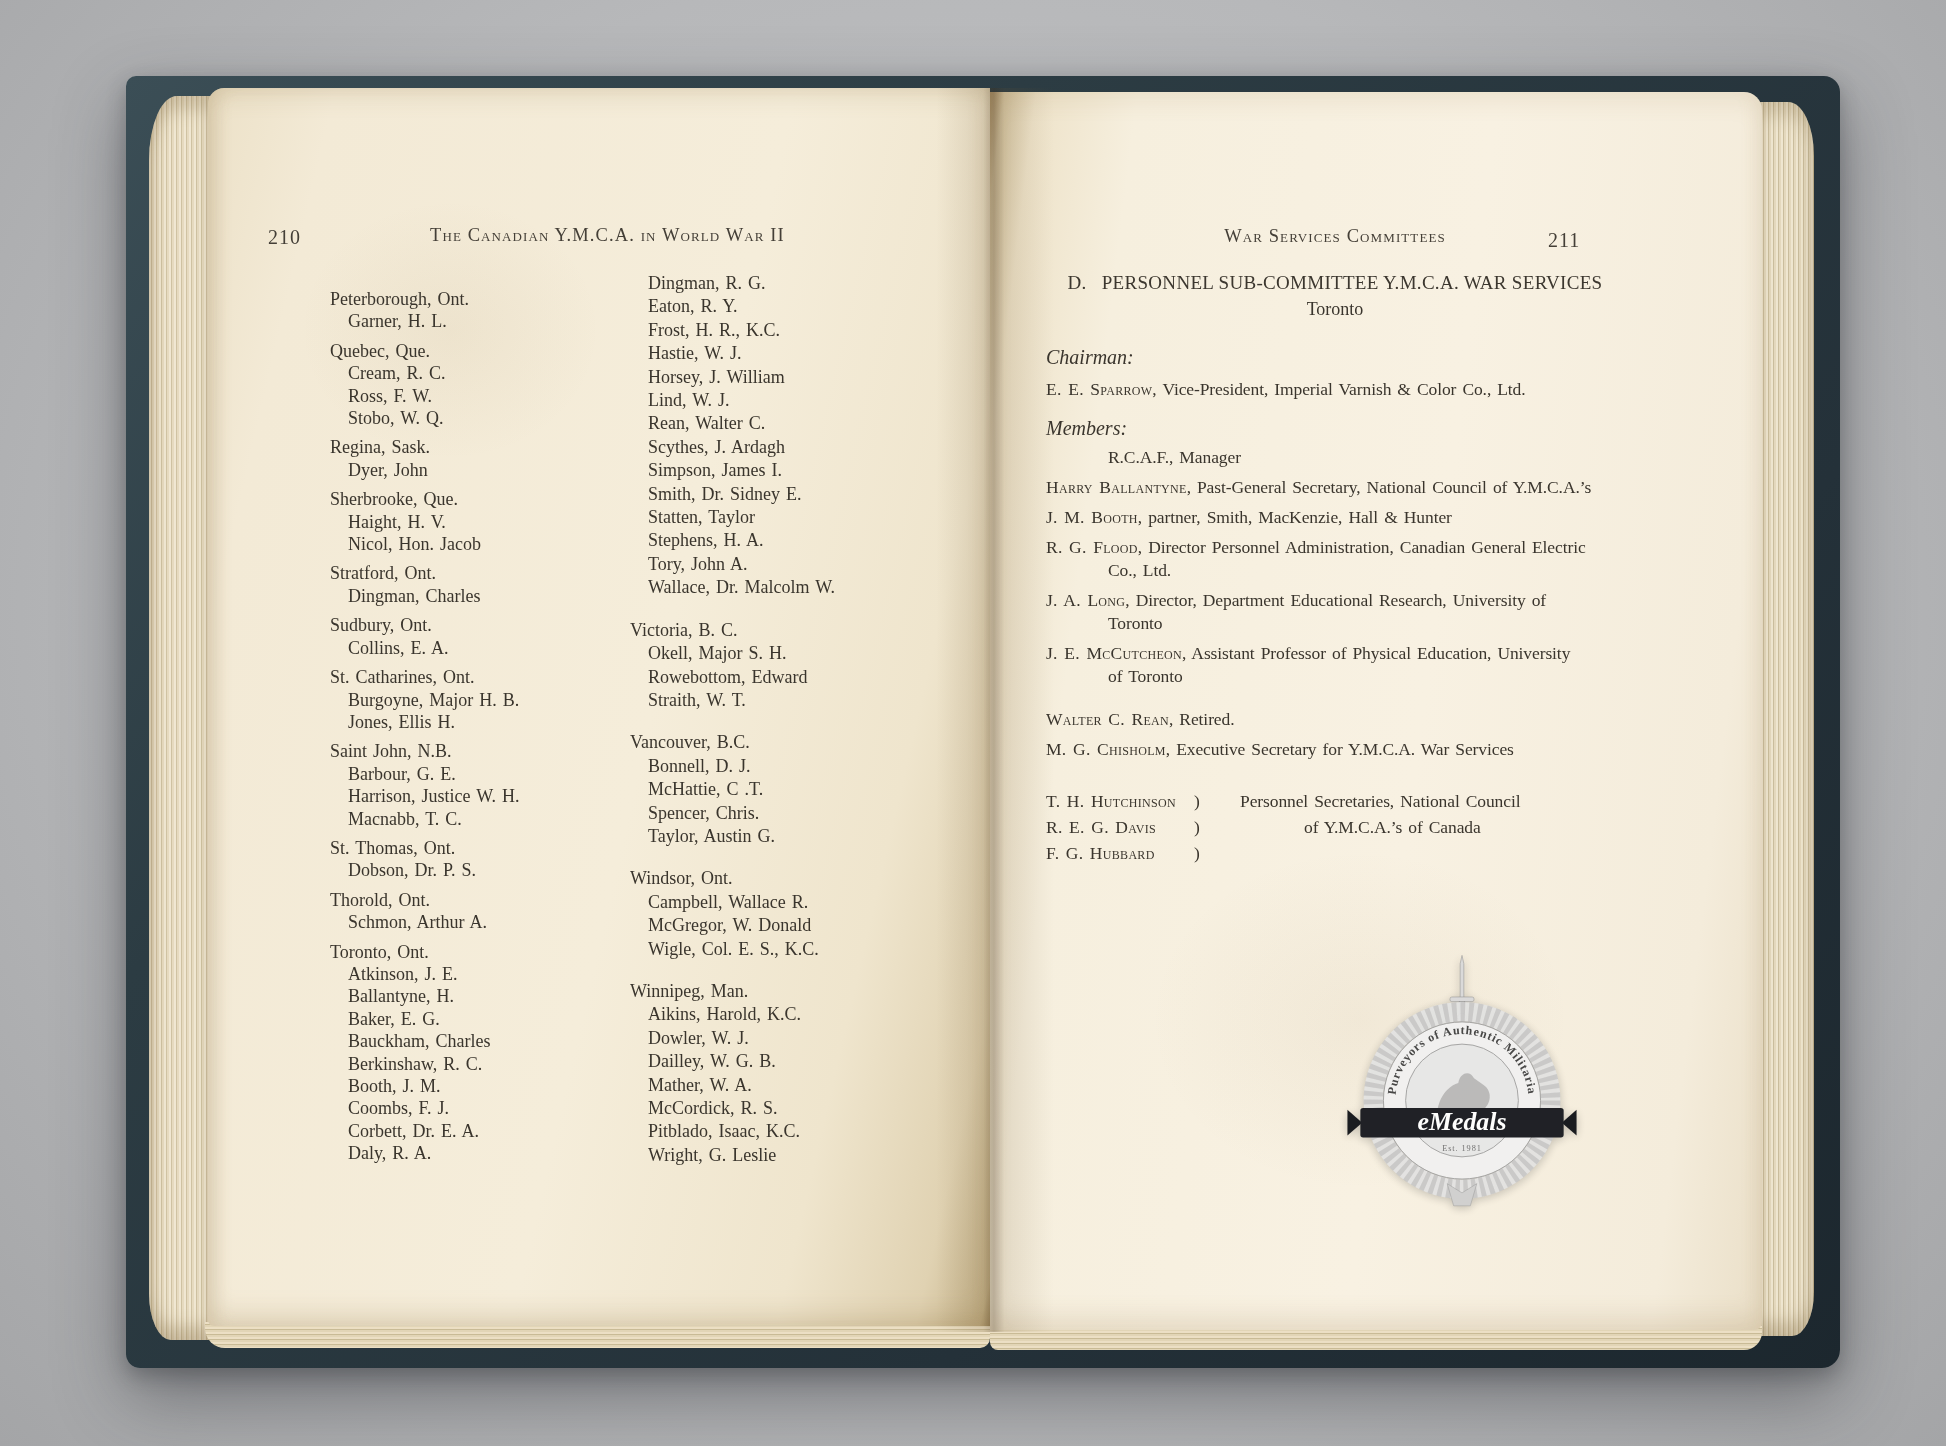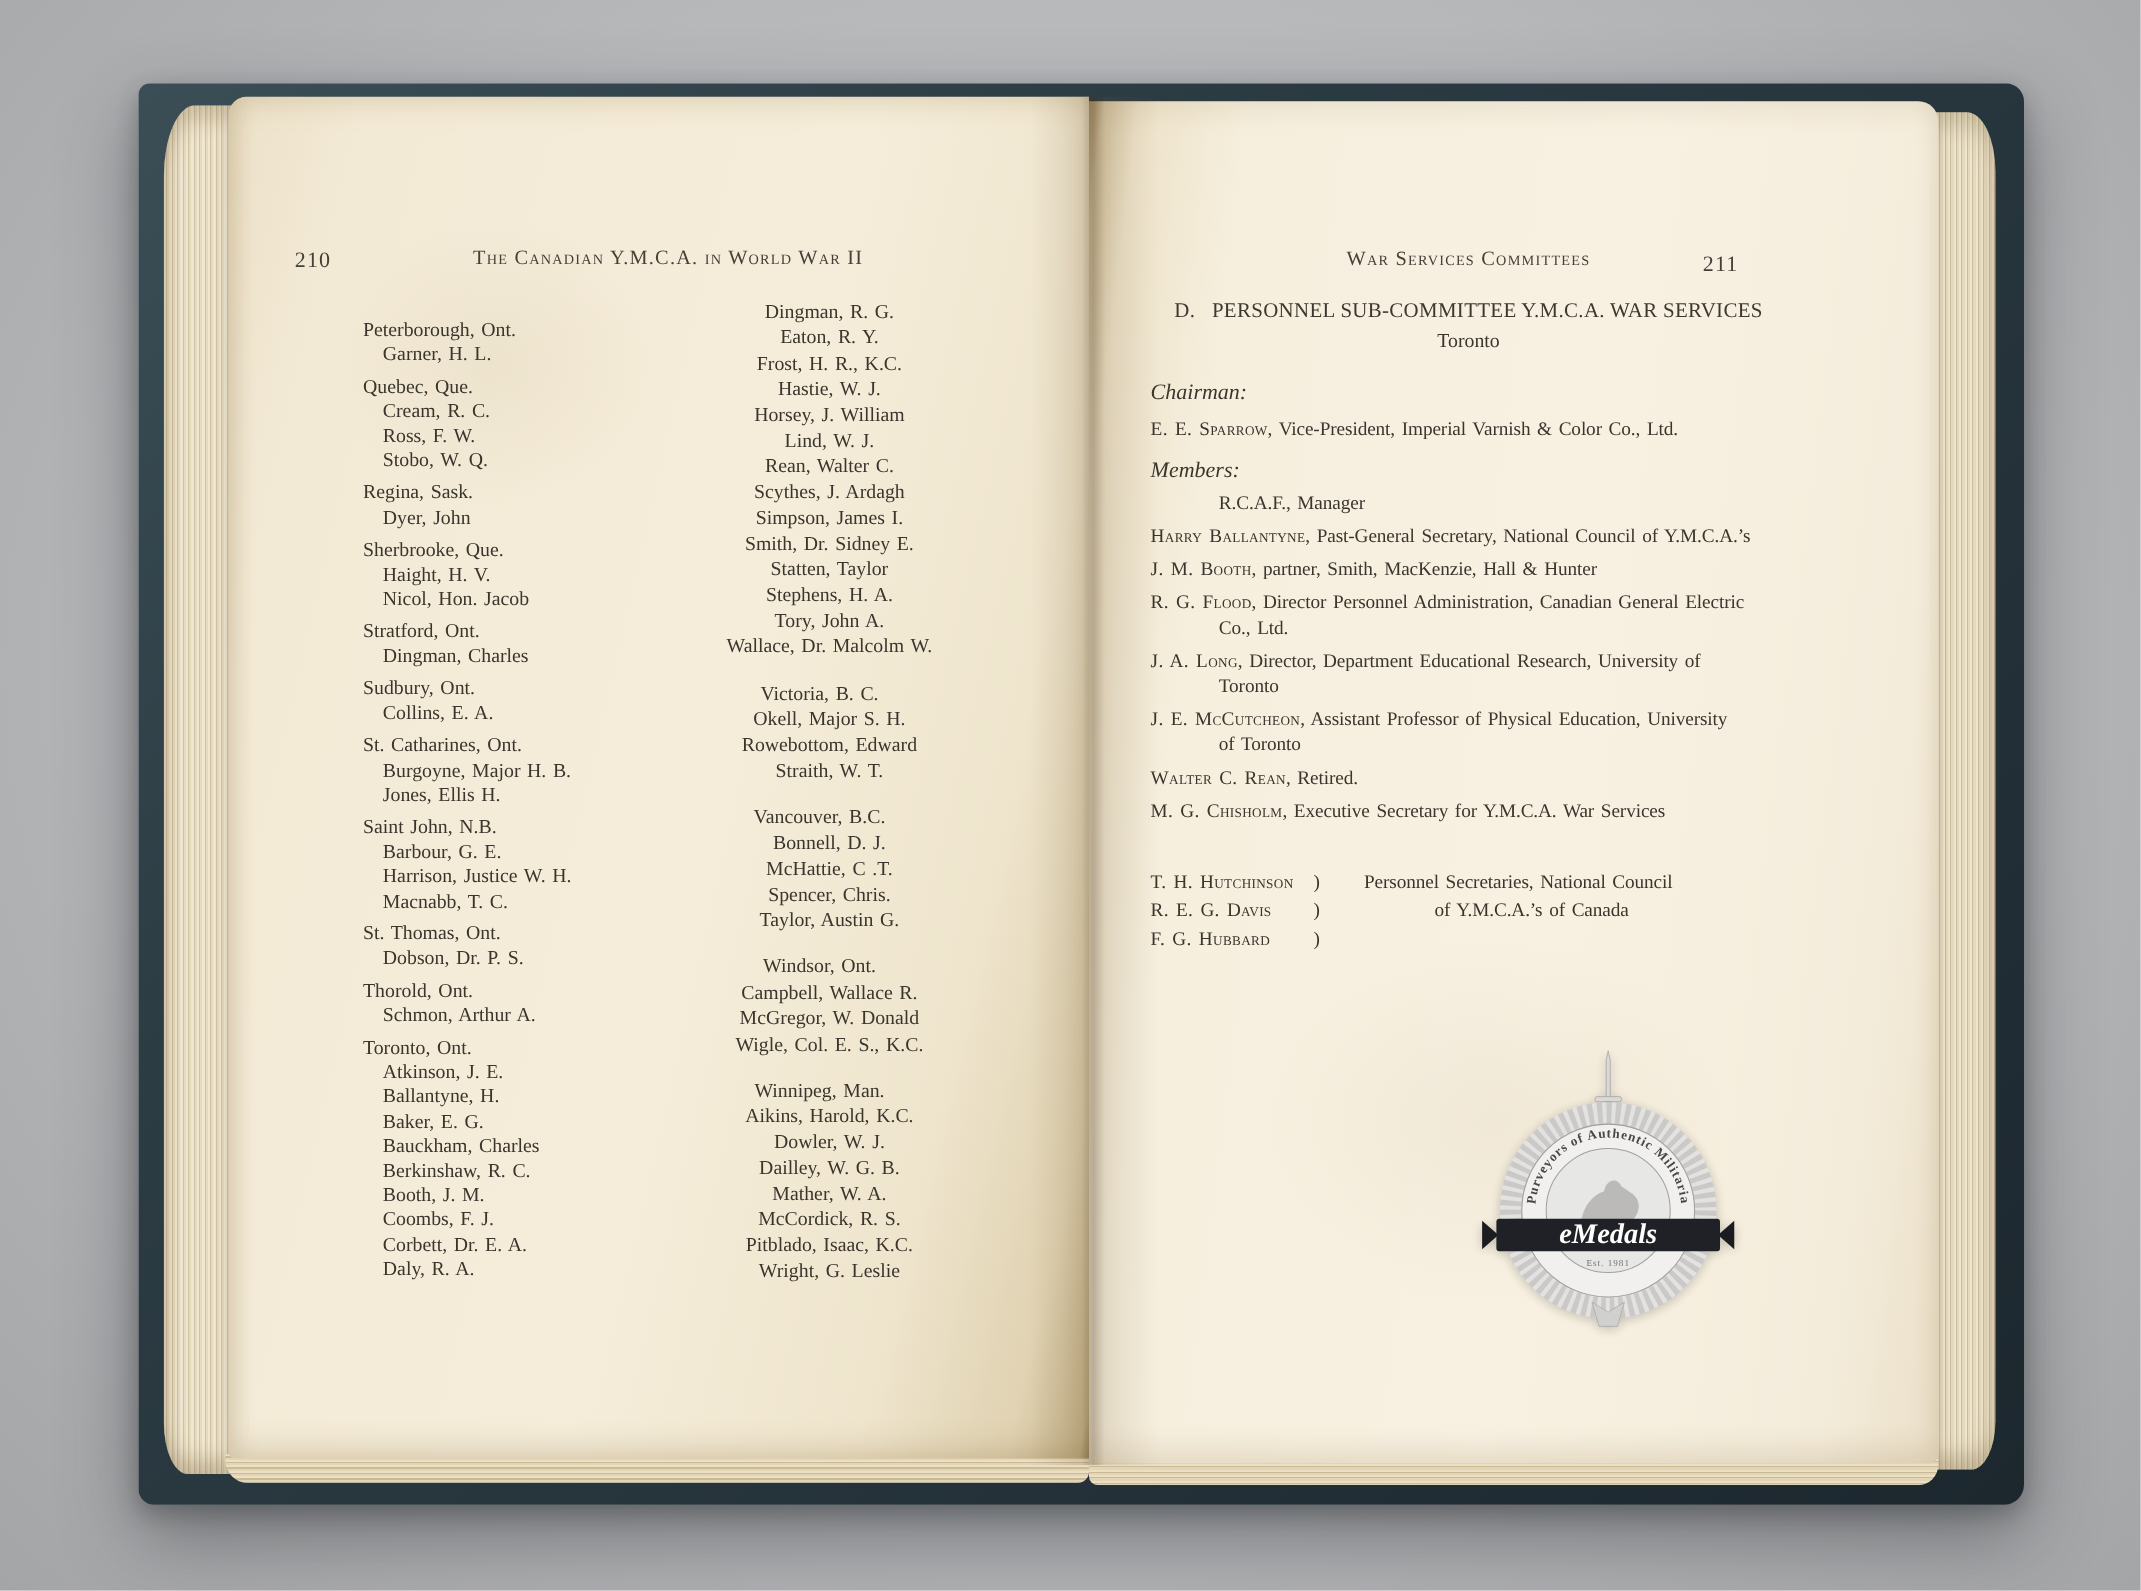--- a/index.html
+++ b/index.html
@@ -70,21 +70,21 @@
   .city-group{margin-bottom:7px;}
   .col2 .city-group{margin-bottom:19px;}
   .city{}
   .pname{padding-left:18px;}
   .section-title{font-size:19px;letter-spacing:.3px;text-align:center;white-space:pre;color:#3c372f;}
   .subtitle{font-size:18px;text-align:center;}
   .ilabel{font-style:italic;font-size:20px;}
   .rbody{font-size:17.5px;line-height:23px;letter-spacing:-.1px;word-spacing:1.8px;}
   .sc{font-variant:small-caps;letter-spacing:.3px;}
   .member-entry{margin-bottom:7px;}
-  .member-entry.gap-before{margin-top:8px;}
+  .member-entry.gap-before{margin-top:20px;}
   .mline.cont{padding-left:62px;}
   .bracket-row{display:flex;line-height:26px;}
   .bracket-row .bname{width:148px;flex:none;}
   .bracket-row .bracket{width:46px;flex:none;}
   
   .watermark{left:1337px;top:948px;width:250px;height:268px;z-index:6;opacity:.95;filter:drop-shadow(0 2px 5px rgba(0,0,0,.22));}
   .wm-ring-text{font-family:"Liberation Serif","DejaVu Serif",serif;font-size:13px;font-weight:bold;letter-spacing:1px;fill:#3f3f3f;}
   .wm-banner-text{font-family:"Liberation Serif","DejaVu Serif",serif;font-size:28px;font-style:italic;font-weight:bold;fill:#ffffff;}
   .wm-est{font-family:"Liberation Serif","DejaVu Serif",serif;font-size:9px;letter-spacing:1px;fill:#6c6c6c;}
 </style>
@@ -158,21 +158,21 @@
       <div class="pname">Ballantyne, H.</div>
       <div class="pname">Baker, E. G.</div>
       <div class="pname">Bauckham, Charles</div>
       <div class="pname">Berkinshaw, R. C.</div>
       <div class="pname">Booth, J. M.</div>
       <div class="pname">Coombs, F. J.</div>
       <div class="pname">Corbett, Dr. E. A.</div>
       <div class="pname">Daly, R. A.</div>
     </div>
   </div>
-<div id="col2" class="abs txt col col2" style="left:630px;top:272px;width:230px;text-align:center;">
+<div id="col2" class="abs txt col col2" style="left:630px;top:272px;width:230px;">
     <div class="city-group">
       <div class="pname">Dingman, R. G.</div>
       <div class="pname">Eaton, R. Y.</div>
       <div class="pname">Frost, H. R., K.C.</div>
       <div class="pname">Hastie, W. J.</div>
       <div class="pname">Horsey, J. William</div>
       <div class="pname">Lind, W. J.</div>
       <div class="pname">Rean, Walter C.</div>
       <div class="pname">Scythes, J. Ardagh</div>
       <div class="pname">Simpson, James I.</div>

